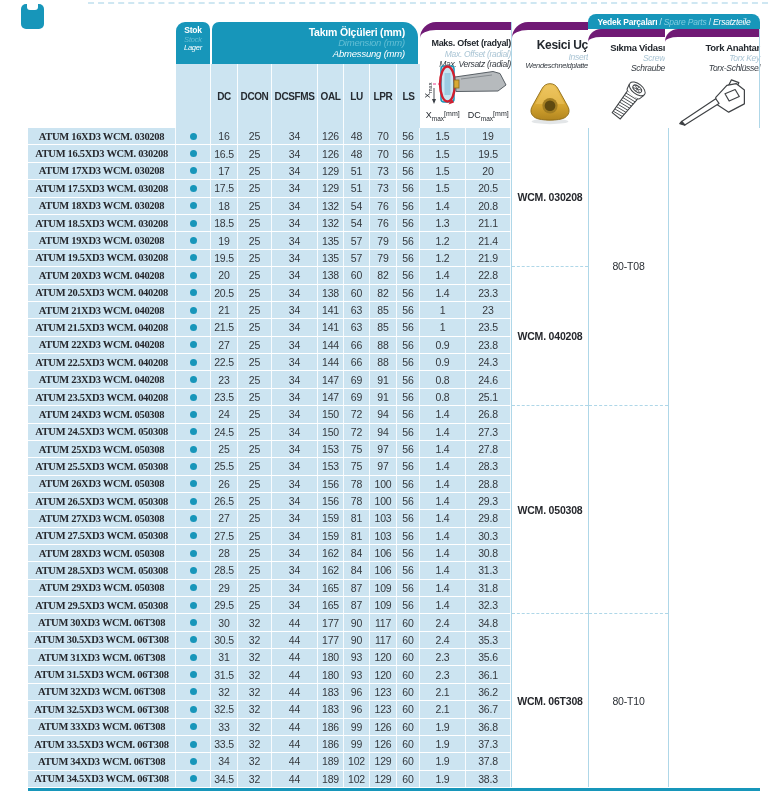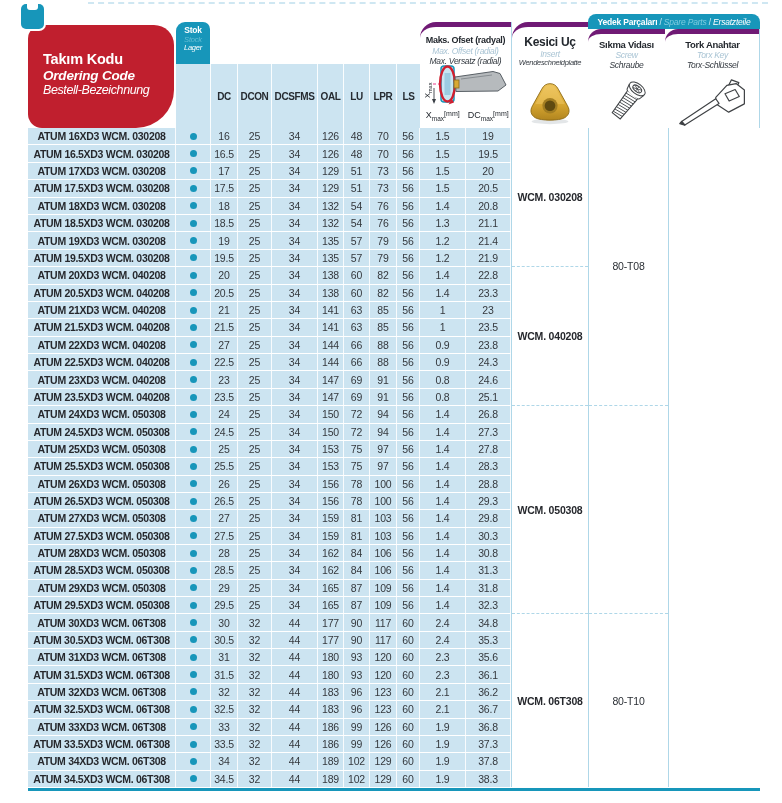--- a/index.html
+++ b/index.html
@@ -35,22 +35,22 @@
   .stok-head .th-en, .stok-head .th-de { font-size:7.5px; }
 
   
   .subhead { position:absolute; left:176px; top:64px; width:244px; height:64px; display:flex; background:#CCE4F1; }
   .sub-c { display:flex; align-items:center; justify-content:center;
     border-right:1px solid rgba(255,255,255,0.9); font-weight:bold; font-size:10px;
     color:#262B31; letter-spacing:-0.4px; }
   .sub-c:last-child { border-right:none; }
 
   
-  .wh-head { position:absolute; background:#fff; border-top:5px solid #701a75;
-    border-top-left-radius:16px; text-align:center; }
+  .wh-head { position:absolute; background:#fff; border-top:8px solid #701a75;
+    border-top-left-radius:16px; text-align:right; }
   .offset-head { left:420px; top:22px; width:91px; height:106px; padding-top:8px; }
   .insert-head { left:512px; top:22px; width:76px; height:106px; padding-top:8px; }
   .screw-head  { left:588px; top:29px; width:77px; height:99px; padding-top:5px; border-top-left-radius:13px; }
   .torx-head   { left:665px; top:29px; width:95px; height:99px; padding-top:5px; border-top-left-radius:13px; }
   .wh-tr { font-size:9px;  font-weight:bold; color:#23282E; line-height:1.18; letter-spacing:-0.3px; white-space:nowrap; }
   .wh-en { font-size:8.5px; font-style:italic; color:#A9C4D4; line-height:1.18; letter-spacing:-0.3px; white-space:nowrap; }
   .wh-de { font-size:8.5px; font-style:italic; color:#343A41; line-height:1.18; letter-spacing:-0.3px; white-space:nowrap; }
   .insert-head .wh-tr { font-size:12px; }
   .insert-head .wh-de { font-size:7.5px; }
   .screw-head .wh-tr, .torx-head .wh-tr { font-size:9.5px; }
@@ -84,21 +84,21 @@
   .body { position:absolute; left:28px; top:128px; width:732px; height:659px; }
   .left-region { position:absolute; left:0; top:0; width:483px; height:659px; display:flex; flex-direction:column; }
   .group { display:flex; flex-direction:column; }
   .group:not(:last-child) { border-bottom:1px dashed rgba(255,255,255,0.95); }
   .row { display:flex; flex:1; }
   .row:not(:last-child) { border-bottom:1px solid rgba(255,255,255,0.85); }
   .c { background:#CCE4F1; border-right:1px solid rgba(255,255,255,0.85);
        display:flex; align-items:center; justify-content:center; }
   .c.code { font-weight:bold; font-size:10.5px; color:#26282D; letter-spacing:-0.3px; white-space:nowrap; }
   .c.num  { font-size:10.5px; color:#34383D; letter-spacing:-0.2px; }
-  .w-code{width:148px;} .w-stok{width:35px;} .w-dc{width:27px;} .w-dcon{width:34px;}
+  .w-code{width:148px;font-family:Liberation Serif, serif;} .w-stok{width:35px;} .w-dc{width:27px;} .w-dcon{width:34px;}
   .w-dcsfms{width:46px;} .w-oal{width:26px;} .w-lu{width:26px;} .w-lpr{width:27px;}
   .w-ls{width:23px;} .w-xmax{width:46px;} .w-dcmax{width:45px;}
   .dot { width:7px; height:7px; border-radius:50%; background:#1796BA; }
 
   .right-cols { position:absolute; left:483px; top:0; width:249px; height:659px; display:flex; }
   .rc { display:flex; flex-direction:column; border-left:1px solid #AFD7E8; }
   .rc:last-child { border-right:1px solid #AFD7E8; }
   .rc-0{width:77px;} .rc-1{width:77px;} .rc-2{width:81px;}
   .rcell { display:flex; align-items:center; justify-content:center; font-size:10.5px;
            color:#2B2F35; letter-spacing:-0.2px; white-space:nowrap; }
@@ -110,30 +110,30 @@
 </head>
 <body>
 
 <div class="page">
   <div class="top-dash"></div>
 
   <div class="tab-icon">
     <div class="tab-notch"></div>
   </div>
 
-  <div class="red-box">
-    <div class="rb1">Takım Kodu</div>
-    <div class="rb2">Ordering Code</div>
-    <div class="rb3">Bestell-Bezeichnung</div>
-  </div>
 
   <div class="stok-head">
     <div class="th-tr">Stok</div>
     <div class="th-en">Stock</div>
     <div class="th-de">Lager</div>
+  </div>
+  <div class="dims-head">
+    <div class="th-tr">Takım Ölçüleri (mm)</div>
+    <div class="th-en">Dimension (mm)</div>
+    <div class="th-de">Abmessung (mm)</div>
   </div>
 
   <div class="subhead">
     <div class="sub-c w-stok"></div>
     <div class="sub-c w-dc">DC</div>
     <div class="sub-c w-dcon">DCON</div>
     <div class="sub-c w-dcsfms">DCSFMS</div>
     <div class="sub-c w-oal">OAL</div>
     <div class="sub-c w-lu">LU</div>
     <div class="sub-c w-lpr">LPR</div>

